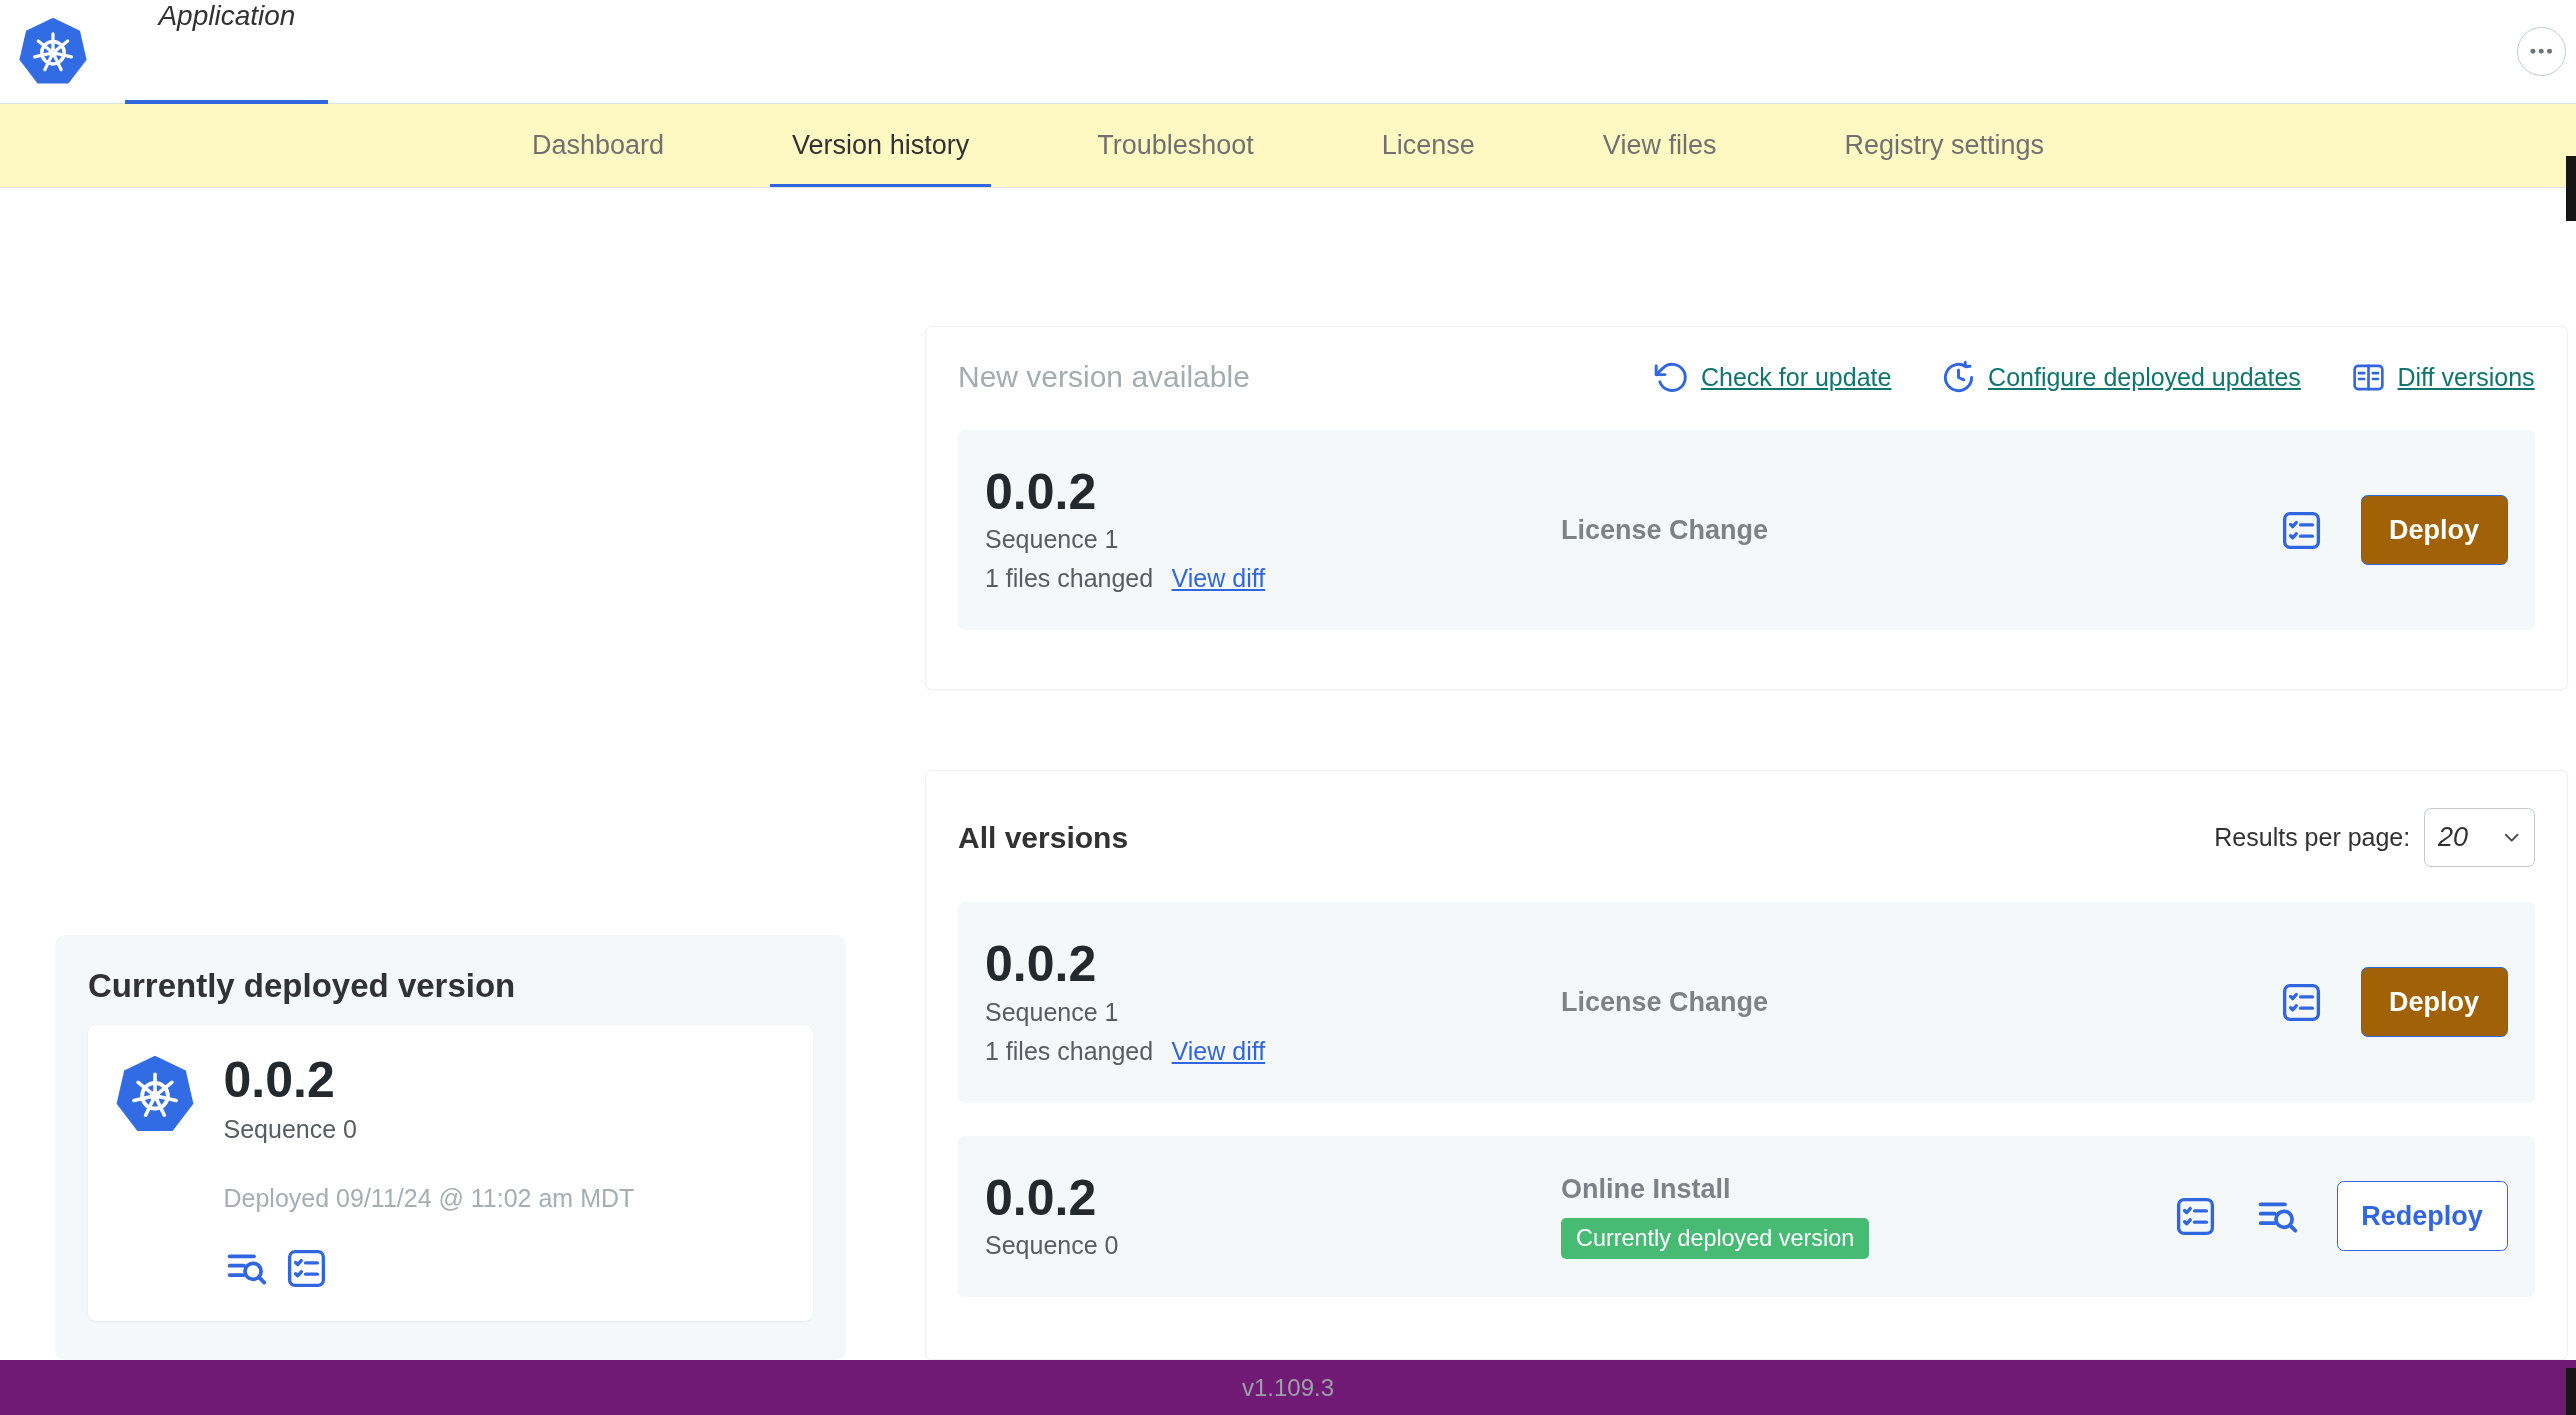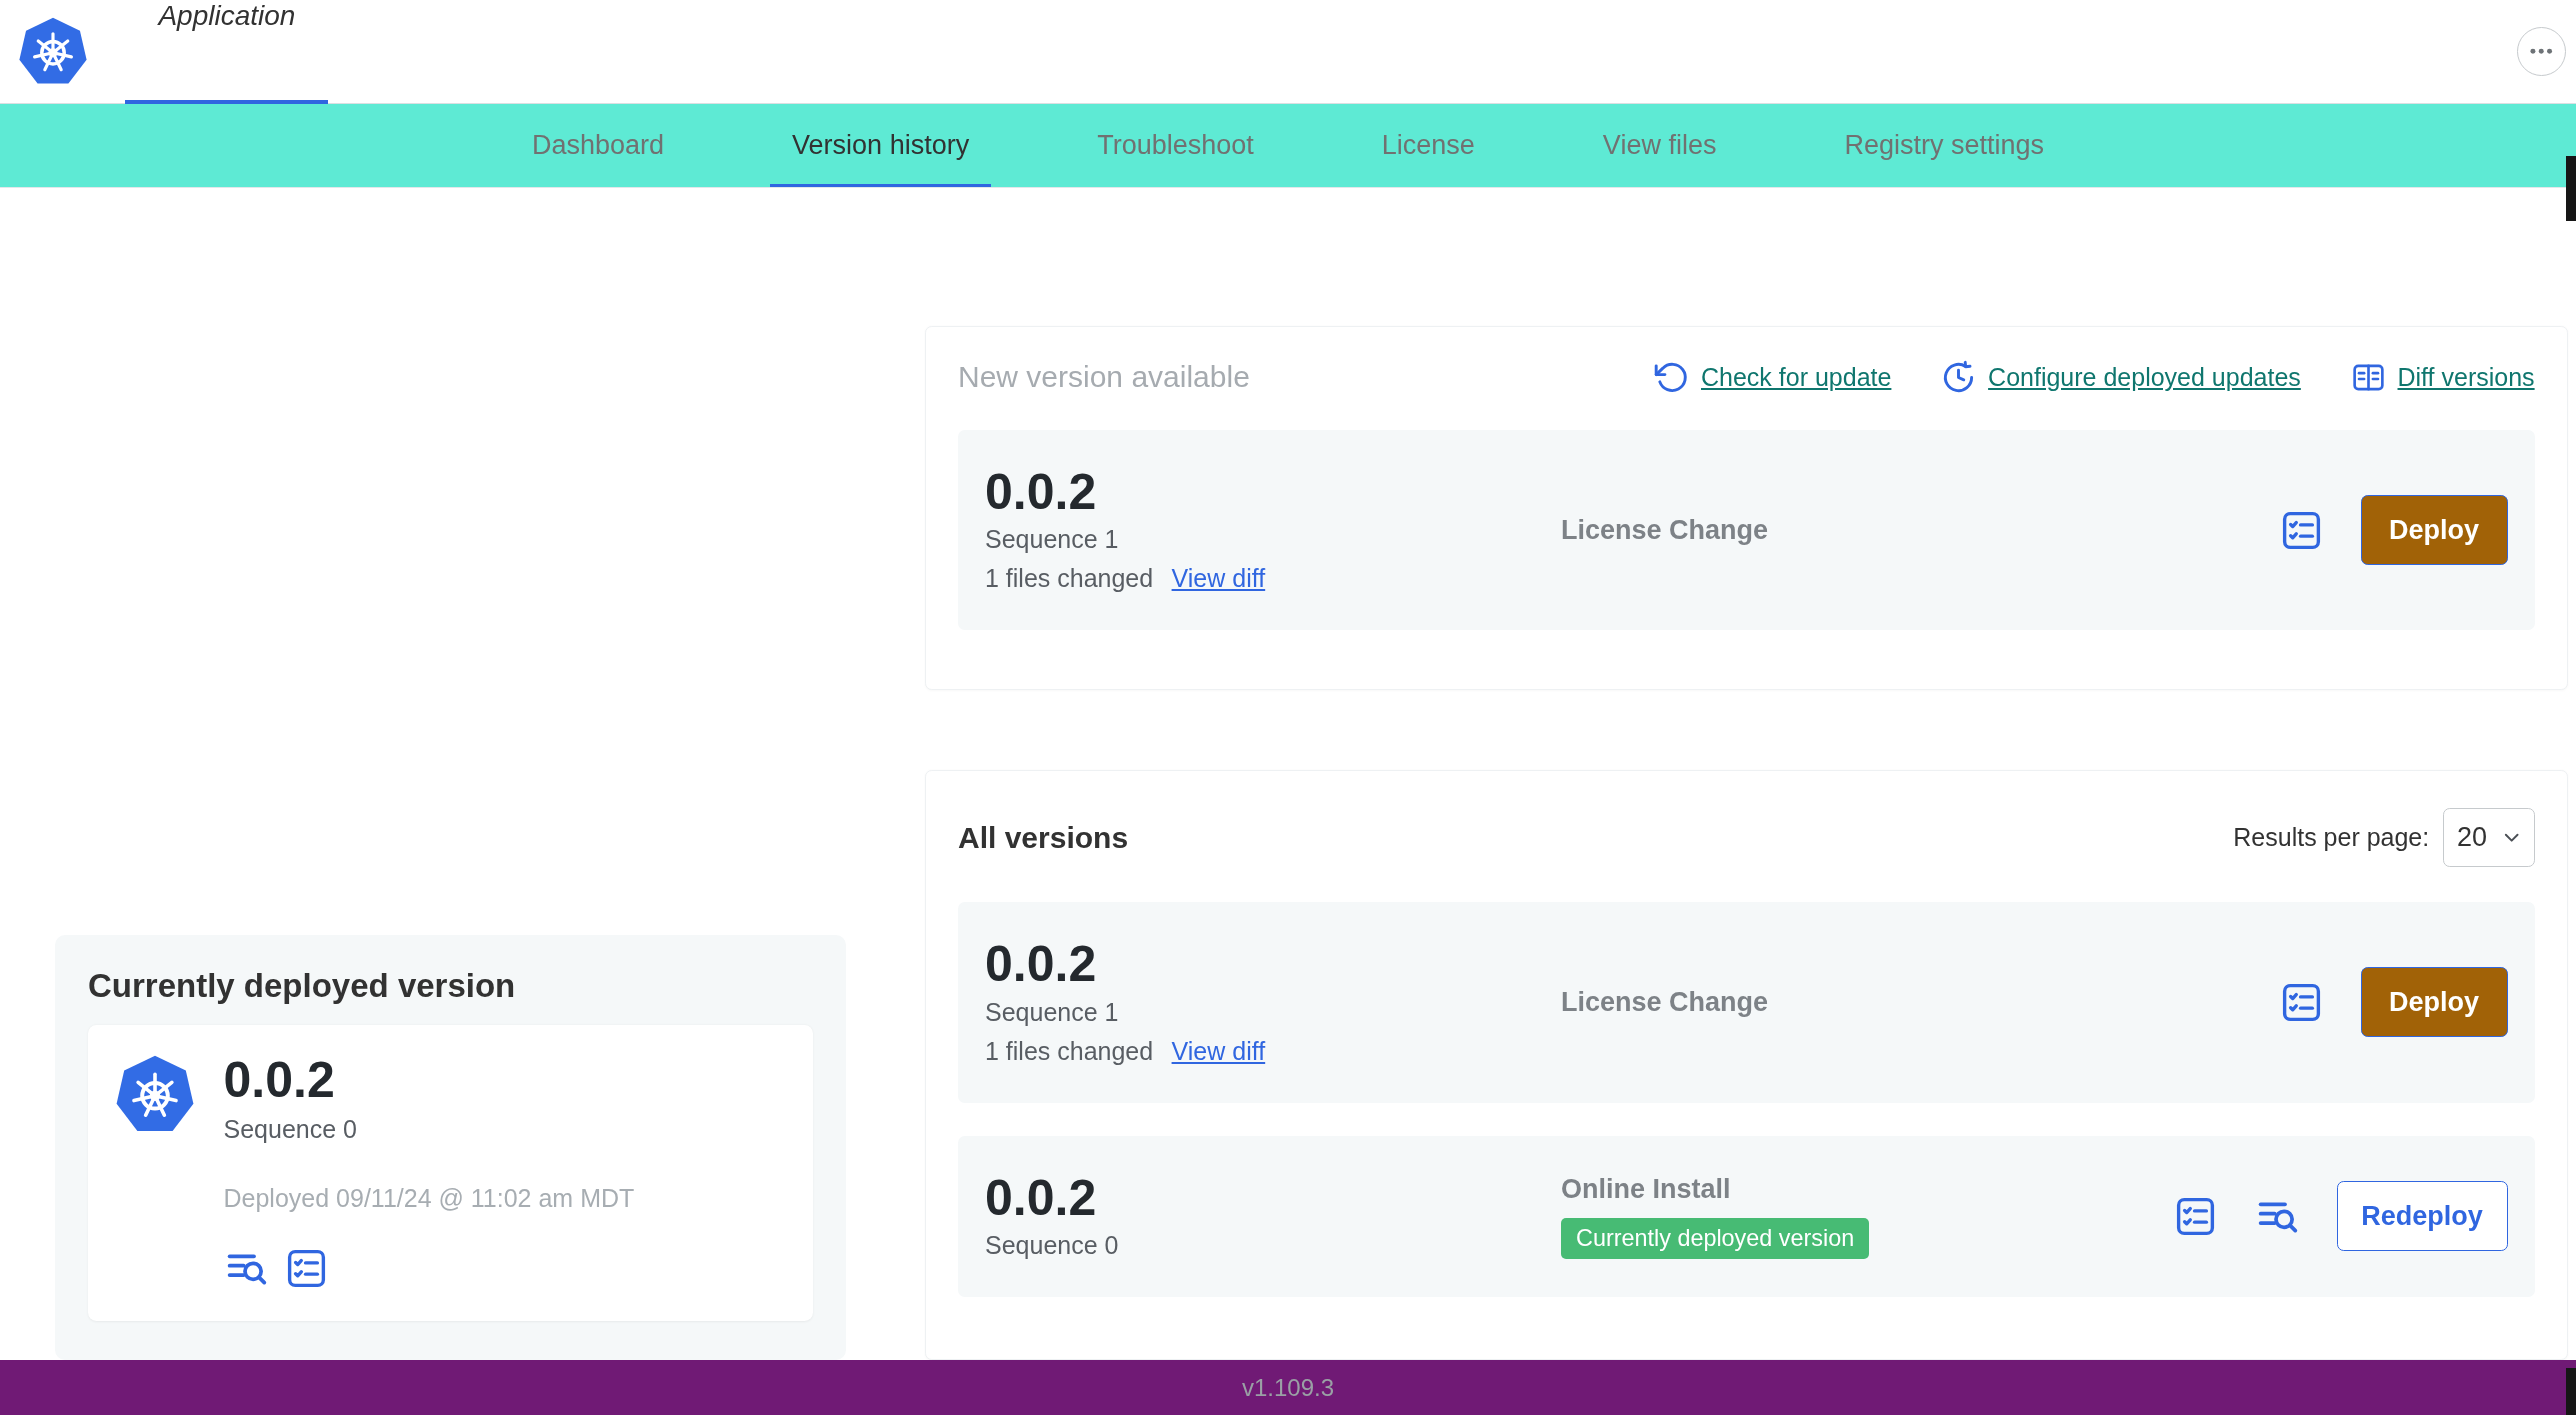--- a/index.html
+++ b/index.html
@@ -15,21 +15,21 @@
     display:flex; align-items:center; padding-left:18.4px; flex:0 0 auto; position:relative; z-index:2; }
   .logo { width:70px; height:70px; display:block; }
   .app-tab { height:100%; display:flex; align-items:flex-start; padding:0 33px; margin-left:37px;
     position:relative; font-size:28px; font-weight:500; color:#323232; cursor:pointer;font-style:italic; }
   .app-tab .underline { position:absolute; left:0; right:0; bottom:-0.8px; height:4.2px; background:#3066e0; }
   .more-btn { margin-left:auto; margin-right:10px; width:49px; height:49px; border-radius:50%;
     border:1.7px solid #c6cacd; background:#fff; display:flex; align-items:center; justify-content:center; cursor:pointer; }
   .more-btn svg { width:28.5px; height:28.5px; }
 
   
-  .tabbar { height:84px; background:#5eead4; border-bottom:0.8px solid #e3e7ea;
+  .tabbar { height:84px; background:#fef9c3; border-bottom:0.8px solid #e3e7ea;
     display:flex; justify-content:center; gap:84px; flex:0 0 auto; }
   .tab { display:flex; align-items:center; font-size:27px; color:#717171; padding:0 22px;
     position:relative; cursor:pointer; white-space:nowrap; }
   .tab.active { color:#323232; }
   .tab.active .underline { position:absolute; left:0; right:0; bottom:0; height:3.3px; background:#3066e0; }
 
   
   .main { flex:1 1 auto; display:flex; align-items:flex-end; gap:42px; padding:47px 8.4px 0 55px; }
 
   .left-card { flex:0 0 791px; background:#f5f8f9; border-radius:10px; padding:32px 33px 39px; }
@@ -70,23 +70,23 @@
   .vrow-right { display:flex; align-items:center; gap:37px; flex:0 0 auto; }
   .btn { height:70px; border-radius:6.7px; font-size:27px; font-weight:700; font-family:inherit; cursor:pointer; }
   .btn-primary { width:147px; background:#a16207; border:0.8px solid #3066e0; color:#fff; }
   .btn-outline { width:171px; background:#fff; border:1.7px solid #3066e0; color:#3066e0; }
 
   .av-card { padding:37px 32px 62px; }
   .av-header { display:flex; align-items:center; margin-bottom:35px; }
   .av-title { font-size:30px; font-weight:700; color:#323232; }
   .av-rpp { margin-left:auto; display:flex; align-items:center; gap:13.4px; }
   .rpp-label { font-size:25px; color:#323232; }
-  .rpp-select { width:92px; height:59px; border:0.8px solid #c6cacd; border-radius:6.7px; background:#fff;
+  .rpp-select { width:111px; height:59px; border:0.8px solid #c6cacd; border-radius:6.7px; background:#fff;
     display:flex; align-items:center; justify-content:space-between; padding:0 10px 0 13.4px;
-    font-size:27px; color:#323232; cursor:pointer; }
+    font-size:27px; color:#323232; cursor:pointer;font-style:italic; }
   .rpp-select svg { width:23.4px; height:23.4px; }
   .av-rows { display:flex; flex-direction:column; gap:33px; }
 
   .footer { flex:0 0 55px; background:#701a75; display:flex; align-items:center; justify-content:center;
     font-size:24px; color:#9aa0a5; }
 
   .scroll-thumb { position:absolute; right:0; width:10px; background:#161616; z-index:10; }
   .scroll-thumb.top { top:156px; height:65px; }
   .scroll-thumb.bottom { bottom:0; height:47px; }
 </style>

